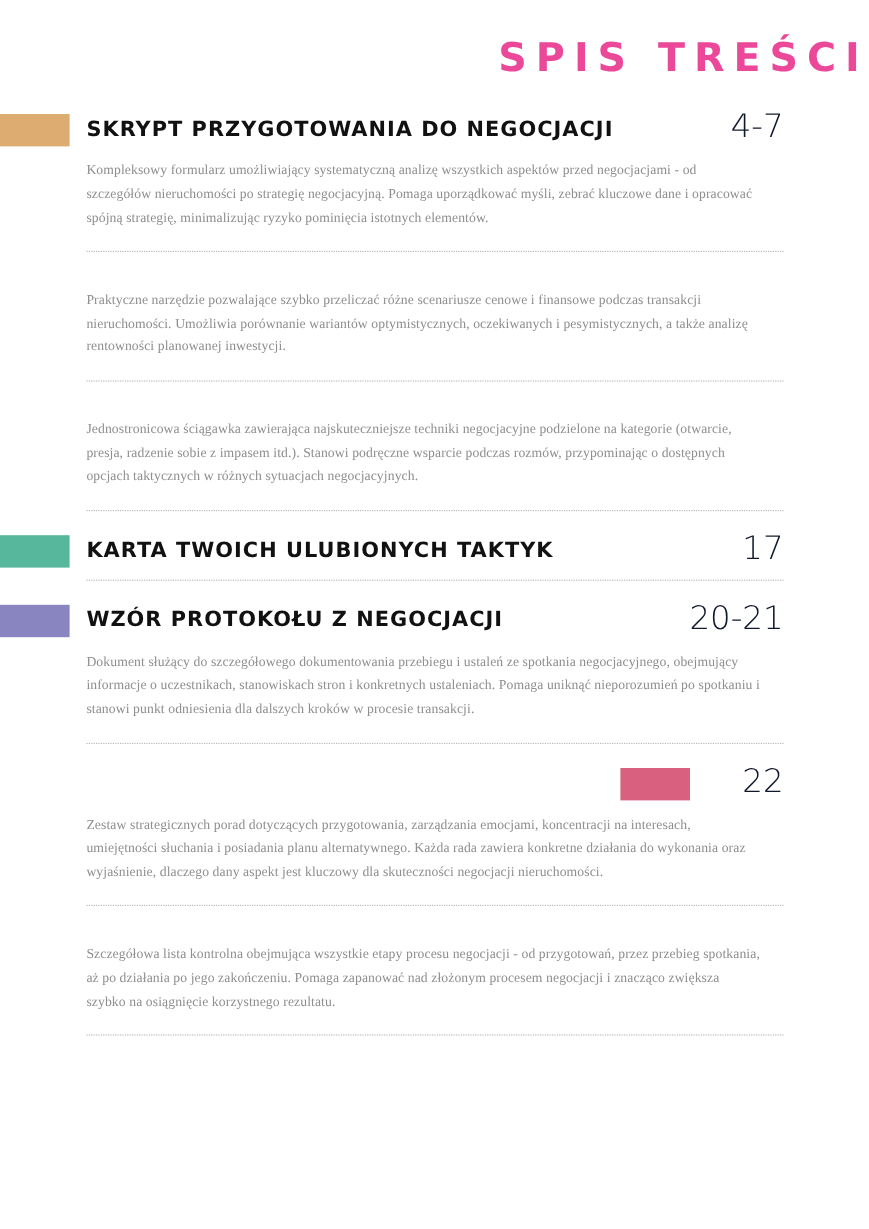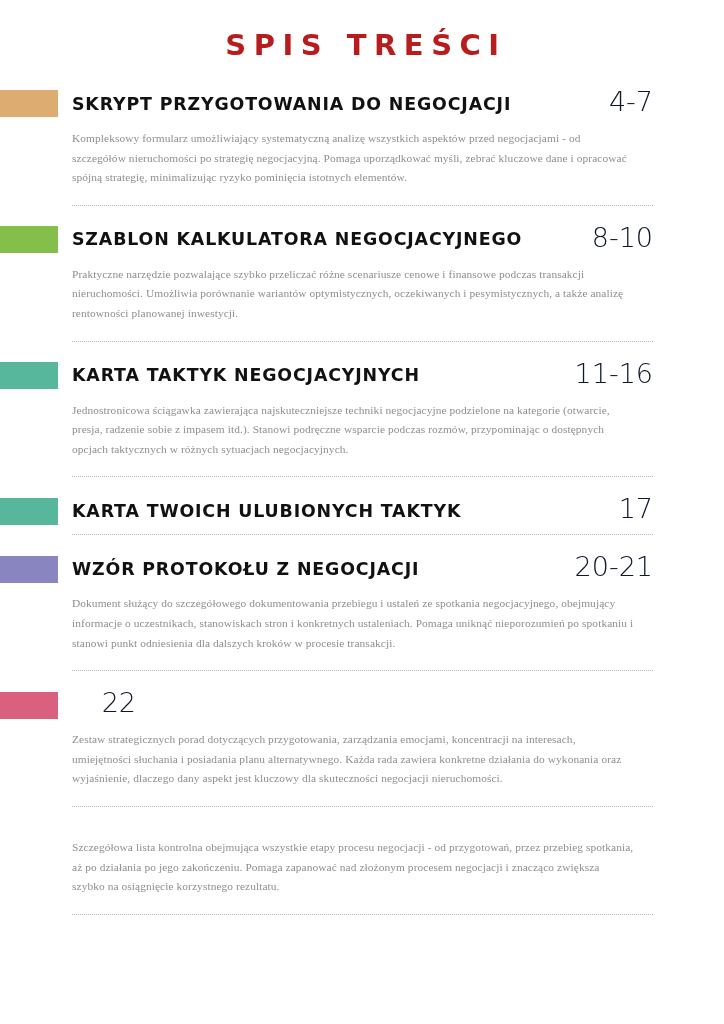--- a/index.html
+++ b/index.html
@@ -20,46 +20,47 @@
   .page {
     width: 724px;
     height: 1024px;
     background: #ffffff;
     position: relative;
     padding: 0;
   }
 
   
   .toc-title {
-    text-align: center;
+    text-align: right;
     font-family: "DejaVu Sans", sans-serif;
-    font-size: 29px;
+    font-size: 33px;
     font-weight: 700;
     letter-spacing: 7.5px;
-    color: #b91c1c;
+    color: #ec4899;
     padding-top: 30px;
     padding-left: 8px;
     line-height: 1.1;
   }
 
   
   .toc-list {
     margin-top: 28px;
   }
 
   .toc-entry {
     position: relative;
     width: 724px;
   }
 
   .entry-head {
     display: flex;
     align-items: center;
     min-height: 28px;
     width: 100%;
+    justify-content: flex-end;
   }
 
   .swatch {
     width: 58px;
     height: 27px;
     flex: 0 0 58px;
     margin-right: 14px;
   }
 
   .entry-title {
@@ -128,36 +129,26 @@
           <span class="swatch" style="background-color: rgb(220, 172, 112);"></span>
           <span class="entry-title">SKRYPT PRZYGOTOWANIA DO NEGOCJACJI</span>
           <span class="entry-pages">4-7</span>
         </div>
         <div class="entry-body">Kompleksowy formularz umożliwiający systematyczną analizę wszystkich aspektów przed negocjacjami - od szczegółów nieruchomości po strategię negocjacyjną. Pomaga uporządkować myśli, zebrać kluczowe dane i opracować spójną strategię, minimalizując ryzyko pominięcia istotnych elementów.</div>
         <div class="sp-after-body"></div>
         <div class="sep"></div>
         <div class="sp-after-sep"></div>
       </div>
       <div class="toc-entry">
-        <div class="entry-head">
-          <span class="swatch" style="background-color: rgb(132, 191, 76);"></span>
-          <span class="entry-title">SZABLON KALKULATORA NEGOCJACYJNEGO</span>
-          <span class="entry-pages">8-10</span>
-        </div>
         <div class="entry-body">Praktyczne narzędzie pozwalające szybko przeliczać różne scenariusze cenowe i finansowe podczas transakcji nieruchomości. Umożliwia porównanie wariantów optymistycznych, oczekiwanych i pesymistycznych, a także analizę rentowności planowanej inwestycji.</div>
         <div class="sp-after-body"></div>
         <div class="sep"></div>
         <div class="sp-after-sep"></div>
       </div>
       <div class="toc-entry">
-        <div class="entry-head">
-          <span class="swatch" style="background-color: rgb(87, 183, 157);"></span>
-          <span class="entry-title">KARTA TAKTYK NEGOCJACYJNYCH</span>
-          <span class="entry-pages">11-16</span>
-        </div>
         <div class="entry-body">Jednostronicowa ściągawka zawierająca najskuteczniejsze techniki negocjacyjne podzielone na kategorie (otwarcie, presja, radzenie sobie z impasem itd.). Stanowi podręczne wsparcie podczas rozmów, przypominając o dostępnych opcjach taktycznych w różnych sytuacjach negocjacyjnych.</div>
         <div class="sp-after-body"></div>
         <div class="sep"></div>
         <div class="sp-after-sep"></div>
       </div>
       <div class="toc-entry">
         <div class="entry-head">
           <span class="swatch" style="background-color: rgb(87, 183, 157);"></span>
           <span class="entry-title">KARTA TWOICH ULUBIONYCH TAKTYK</span>
           <span class="entry-pages">17</span>

